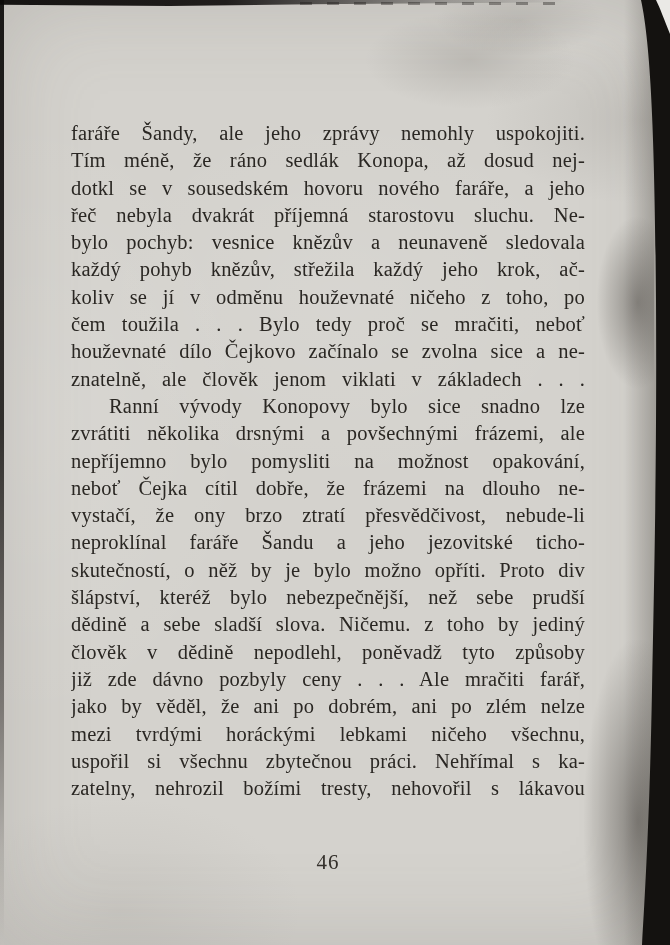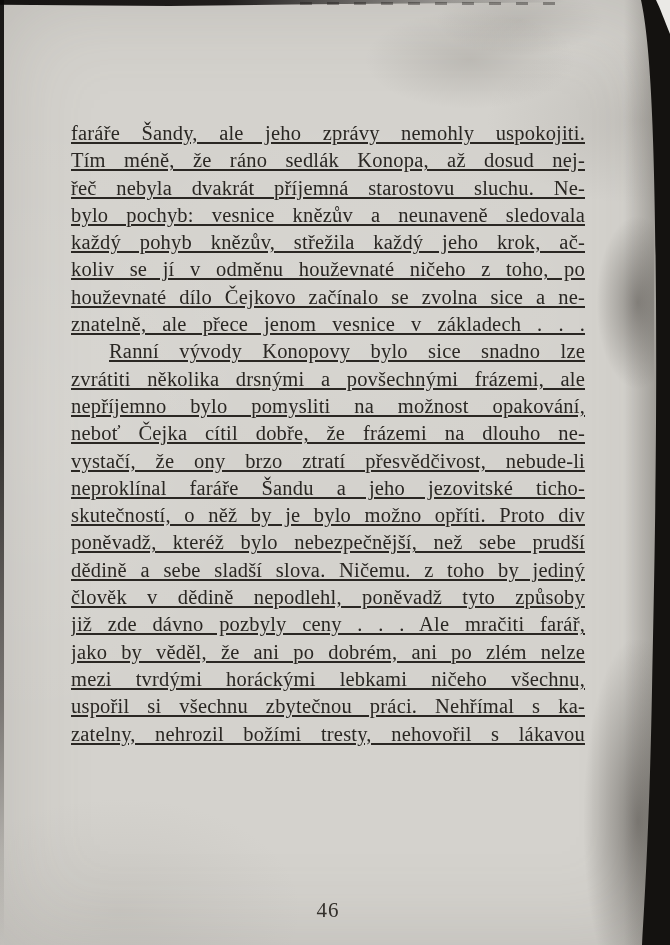--- a/index.html
+++ b/index.html
@@ -57,39 +57,37 @@
     position: absolute; right: 14px; top: 640px; width: 72px; height: 330px;
     background: radial-gradient(ellipse at 75% 55%, rgba(66,62,57,0.55), transparent 72%);
   }
 
   
   .text-block {
     position: absolute; left: 71px; top: 120px; width: 514px;
     color: #2a2723;
     font-size: 20.5px;
     letter-spacing: 0.2px;
-    text-decoration: underline;
   }
   .line {
     line-height: 27.3px;
     text-align: justify;
     text-align-last: justify;
     white-space: normal;
     overflow: hidden;
     height: 27.3px;
   }
   .line.indent { text-indent: 38px; }
 
   .page-number {
     position: absolute; left: 71px; top: 850px; width: 514px;
     text-align: center;
     font-size: 21px;
     letter-spacing: 1px;
     color: #34302b;
-    margin-top: 48px;
   }
 </style>
 </head>
 <body>
 
 <div id="stage">
 
   <div class="edge-top"></div>
   <div class="edge-top-specks"></div>
   <div class="edge-left"></div>
@@ -100,34 +98,36 @@
 
   <svg class="edge-right-svg" width="670" height="945" viewBox="0 0 670 945">
     <path d="M641,0 C652,50 655,160 656,300 C657,460 654,590 652,690
              C650,800 646,880 642,945 L670,945 L670,0 Z" fill="#141210"></path>
     <path d="M656,0 L670,0 L670,34 C664,19 660,8 656,0 Z" fill="#eae9e6"></path>
   </svg>
 
   <div class="text-block">
       <div class="line">faráře Šandy, ale jeho zprávy nemohly uspokojiti.</div>
       <div class="line">Tím méně, že ráno sedlák Konopa, až dosud nej-</div>
+      <div class="line">dotkl se v sousedském hovoru nového faráře, a jeho</div>
       <div class="line">řeč nebyla dvakrát příjemná starostovu sluchu. Ne-</div>
       <div class="line">bylo pochyb: vesnice knězův a neunaveně sledovala</div>
       <div class="line">každý pohyb knězův, střežila každý jeho krok, ač-</div>
       <div class="line">koliv se jí v odměnu houževnaté ničeho z toho, po</div>
+      <div class="line">čem toužila . . . Bylo tedy proč se mračiti, neboť</div>
       <div class="line">houževnaté dílo Čejkovo začínalo se zvolna sice a ne-</div>
-      <div class="line">znatelně, ale přece jenom vesnice v základech . . .</div>
+      <div class="line">znatelně, ale člověk jenom viklati v základech . . .</div>
       <div class="line indent">Ranní vývody Konopovy bylo sice snadno lze</div>
       <div class="line">zvrátiti několika drsnými a povšechnými frázemi, ale</div>
       <div class="line">nepříjemno bylo pomysliti na možnost opakování,</div>
       <div class="line">neboť Čejka cítil dobře, že frázemi na dlouho ne-</div>
       <div class="line">vystačí, že ony brzo ztratí přesvědčivost, nebude-li</div>
       <div class="line">neproklínal faráře Šandu a jeho jezovitské ticho-</div>
       <div class="line">skutečností, o něž by je bylo možno opříti. Proto div</div>
-      <div class="line">poněvadž, kteréž bylo nebezpečnější, než sebe prudší</div>
+      <div class="line">šlápství, kteréž bylo nebezpečnější, než sebe prudší</div>
       <div class="line">dědině a sebe sladší slova. Ničemu. z toho by jediný</div>
       <div class="line">člověk v dědině nepodlehl, poněvadž tyto způsoby</div>
       <div class="line">již zde dávno pozbyly ceny . . . Ale mračiti farář,</div>
       <div class="line">jako by věděl, že ani po dobrém, ani po zlém nelze</div>
       <div class="line">mezi tvrdými horáckými lebkami ničeho všechnu,</div>
       <div class="line">uspořil si všechnu zbytečnou práci. Nehřímal s ka-</div>
       <div class="line">zatelny, nehrozil božími tresty, nehovořil s lákavou</div>
     </div>
 
   <div class="page-number">46</div>

